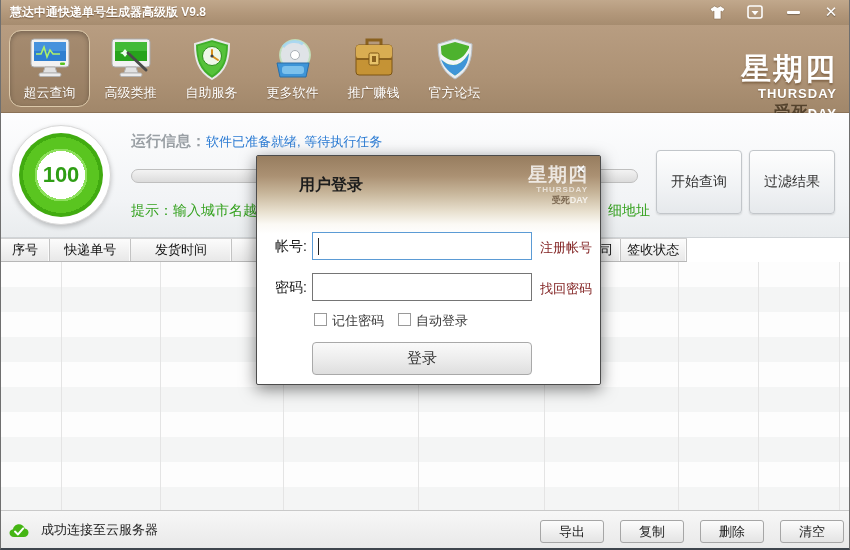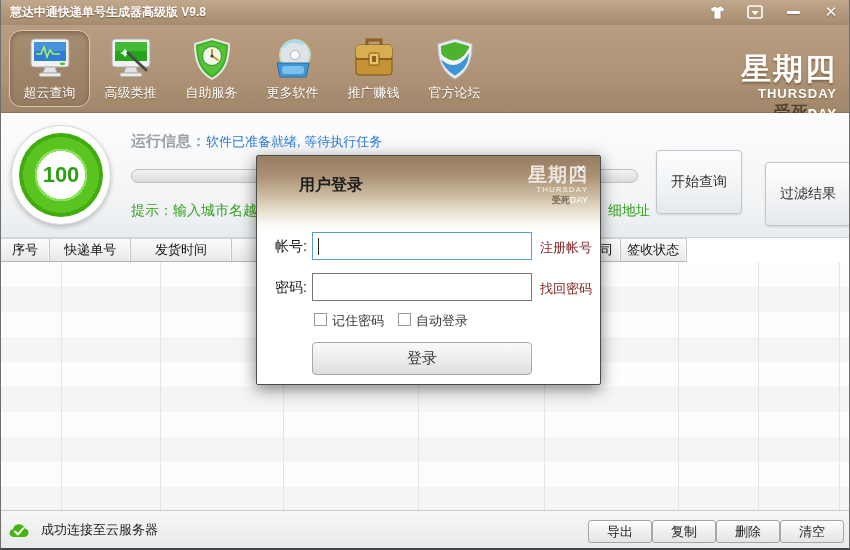--- a/index.html
+++ b/index.html
@@ -54,35 +54,35 @@
   .progress{position:absolute;left:130px;top:56px;width:507px;height:14px;border:1px solid #bfbfbf;
     border-radius:7px;background:linear-gradient(180deg,#f3f3f3,#dcdcdc);}
   .hint{position:absolute;top:89px;font-size:14px;color:#33a11d;white-space:nowrap;}
   .hint.left{left:130px;}
   .hint.right{left:607px;}
   .big-btn{position:absolute;top:37px;width:86px;height:64px;border:1px solid #c2c6ca;border-radius:4px;
     background:linear-gradient(180deg,#fefefe 0%,#f0f2f4 60%,#e6e9ec 100%);
     box-shadow:0 1px 2px rgba(0,0,0,.12);font-size:14px;color:#333;
     display:flex;align-items:center;justify-content:center;cursor:pointer;}
   .big-btn.start{left:655px;}
-  .big-btn.filter{left:764px;margin-top:12px;}
+  .big-btn.filter{left:748px;}
   
   .theader{position:absolute;left:0;top:238px;width:686px;height:24px;display:flex;
     background:linear-gradient(180deg,#fcfcfc,#e8e8e8);border-top:1px solid #d2d2d2;border-bottom:1px solid #b7b7b7;}
   .th{height:100%;line-height:22px;text-align:center;font-size:13px;color:#111;
     border-right:1px solid #c3c3c3;box-shadow:inset -1px 0 0 #fbfbfb;cursor:pointer;overflow:hidden;white-space:nowrap;}
   .tbody{position:absolute;left:0;top:262px;width:850px;height:248px;
     background:repeating-linear-gradient(180deg,#fdfdfd 0 25px,#f4f5f5 25px 50px);}
   .vline{position:absolute;top:262px;height:248px;width:1px;background:#e4e4e4;}
   
   .statusbar{position:absolute;left:0;top:510px;width:850px;height:40px;
     background:linear-gradient(180deg,#f7f7f7,#e8e8e8);border-top:1px solid #c9c9c9;}
   .conn{position:absolute;left:8px;top:10px;display:flex;align-items:center;gap:12px;}
   .conn .msg{font-size:13px;color:#1c1c1c;}
-  .sb-buttons{position:absolute;right:7px;top:9px;display:flex;gap:0;}
+  .sb-buttons{position:absolute;right:7px;top:9px;display:flex;gap:16px;}
   .sb-btn{width:64px;height:23px;border:1px solid #a6a6a6;border-radius:3px;
     background:linear-gradient(180deg,#fcfcfc,#e4e4e4);font-size:13px;color:#222;
     display:flex;align-items:center;justify-content:center;cursor:pointer;}
   
   .dialog{position:absolute;left:255px;top:155px;width:345px;height:230px;z-index:50;
     background:#fff;border:1px solid #4c4c4c;border-radius:2px;
     box-shadow:0 4px 16px rgba(0,0,0,.5);}
   .dlg-head{position:absolute;left:0;top:0;width:100%;height:78px;
     background:linear-gradient(180deg,#977d5f 0px,#ab9173 20px,#c9b89d 38px,#e9e1d0 56px,#fbf9f4 68px,#ffffff 78px);}
   .dlg-title{position:absolute;left:20px;top:19px;font-size:16px;font-weight:bold;color:#1d1d1d;margin-left:22px;}

